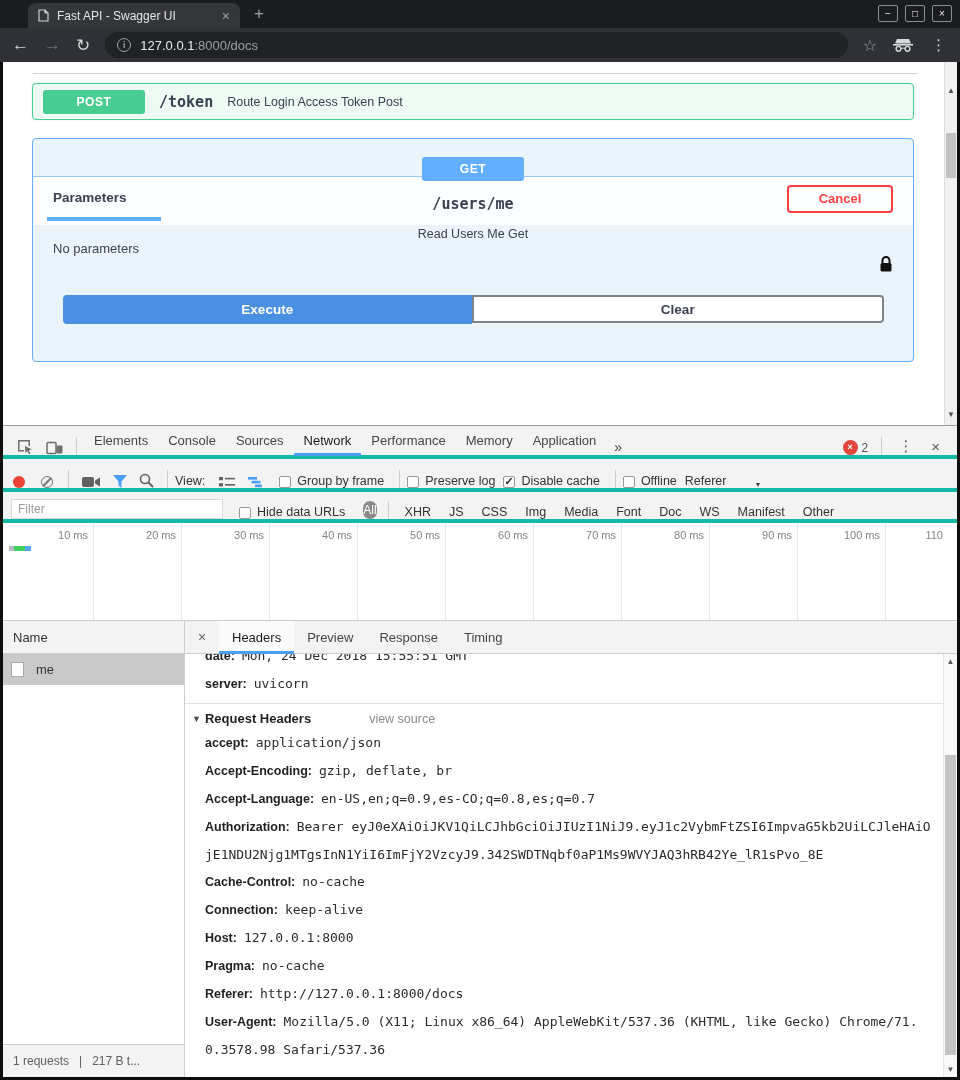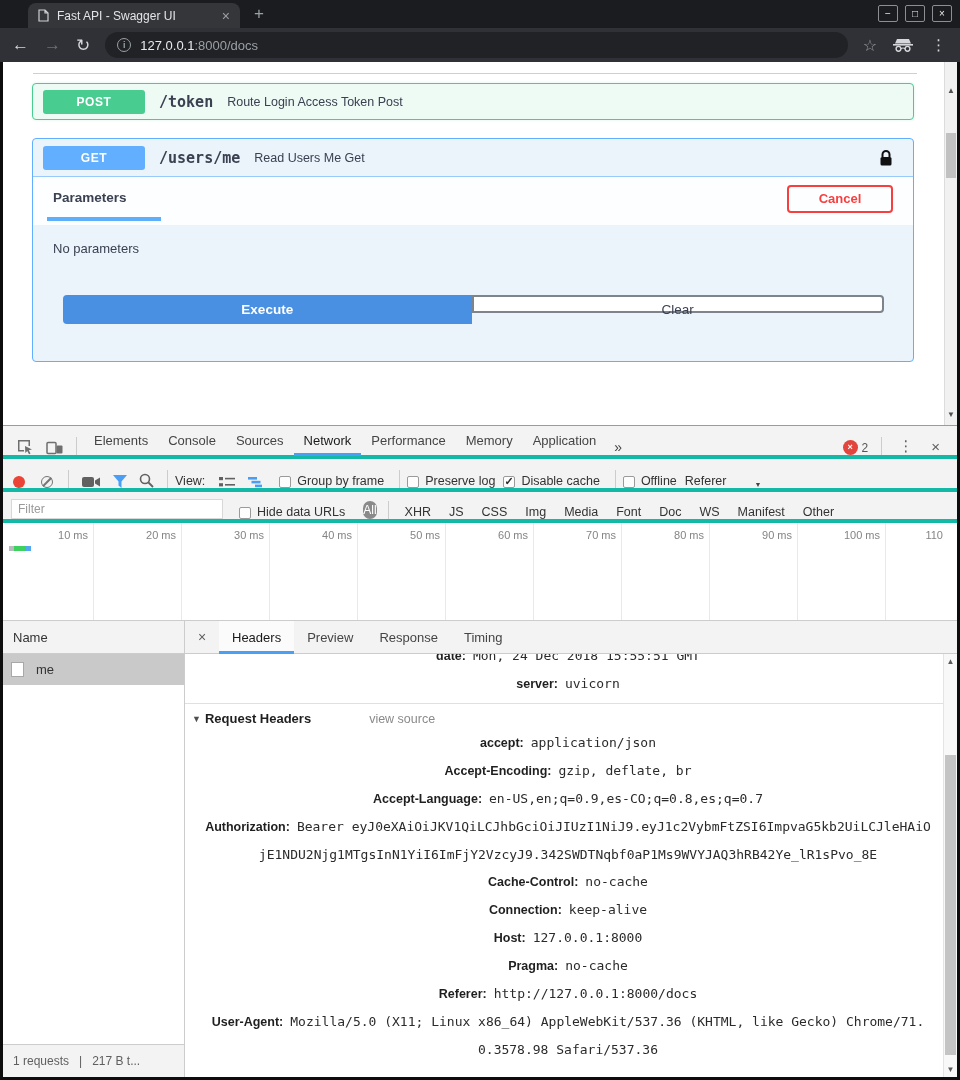--- a/index.html
+++ b/index.html
@@ -39,30 +39,30 @@
   .sec-chevron { position:absolute; right:30px; top:7px; }
   .sec-divider { margin:11px 40px 0 30px; border-bottom:1px solid rgba(59,65,81,.25); }
   .opblock { margin:9px 43px 0 29px; border-radius:4px; display:flex; align-items:center; padding:0 10px; gap:14px; height:37px; }
   .opblock.post { border:1px solid #49cc90; background:#eefaf4; box-shadow:0 0 3px rgba(73,204,144,.2); }
   .method-btn { width:102px; height:24px; border-radius:3px; color:#fff; font-size:12px; font-weight:700; text-align:center; line-height:24px; letter-spacing:.6px; flex:none; }
   .method-btn.post { background:#49cc90; }
   .method-btn.get { background:#61affe; }
   .op-path { font-family:"DejaVu Sans Mono",monospace; font-weight:700; font-size:15px; color:#3b4151; }
   .op-summary { font-size:12.5px; color:#3b4151; }
   .opblock-get { margin:18px 43px 0 29px; height:224px; border:1px solid #61affe; background:#ebf3fb; border-radius:4px; overflow:hidden; }
-  .get-header { height:38px; display:flex; align-items:center; padding:4px 10px; gap:14px; border-bottom:1px solid rgba(97,175,254,.6); }
+  .get-header { height:38px; display:flex; align-items:center; padding:18px 10px; gap:14px; border-bottom:1px solid rgba(97,175,254,.6);flex-direction:column; }
   .lock { margin-left:auto; margin-right:10px; }
   .params-band { height:48px; background:rgba(255,255,255,.9); display:flex; align-items:center; padding:0 20px 4px 14px; }
   .params-tab { height:100%; display:flex; align-items:center; padding:0 34px 0 6px; border-bottom:4px solid #5daffb; font-size:13.5px; font-weight:700; color:#3b4151; }
   .cancel-btn { margin-left:auto; width:106px; height:28px; border:2px solid #f93e3e; border-radius:4px; background:transparent; color:#f93e3e; font-size:13px; font-weight:600; text-align:center; line-height:24px; }
   .get-body { padding-top:16px; }
   .no-params { margin-left:20px; font-size:13px; color:#3b4151; }
   .exec-row { display:flex; margin:39px 29px 0 30px; }
   .exec-btn { flex:1; height:29px; background:#4990e2; border-radius:4px 0 0 4px; color:#fff; font-size:13.5px; font-weight:700; text-align:center; line-height:29px; }
-  .clear-btn { flex:1; height:18px; background:#fff; border:2px solid #7d848c; border-radius:0 4px 4px 0; color:#3b4151; font-size:13.5px; font-weight:400; text-align:center; line-height:25px; }
+  .clear-btn { flex:1; height:28px; background:#fff; border:2px solid #7d848c; border-radius:0 4px 4px 0; color:#3b4151; font-size:13.5px; font-weight:700; text-align:center; line-height:25px; }
 
   
   .pg-scroll { position:absolute; right:0; top:0; bottom:0; width:13px; background:#f1f1f1; border-left:1px solid #dcdcdc; }
   .pg-scroll .arr { position:absolute; left:0; width:12px; text-align:center; font-size:8px; color:#505050; }
   .pg-scroll .arr.up { top:24px; } .pg-scroll .arr.down { bottom:6px; }
   .pg-thumb { position:absolute; left:1px; width:10px; top:71px; height:45px; background:#c1c1c1; }
 
   
   .devtools { position:absolute; top:425px; left:3px; right:3px; bottom:3px; background:#fff; border-top:1px solid #9b9b9b; display:flex; flex-direction:column; font-size:13px; color:#333; }
   .bar { background:#f3f3f3; border-bottom:4px solid #14b8a6; display:flex; align-items:flex-end; flex:none; }
@@ -109,21 +109,21 @@
   .req-row { height:31px; background:#c9c9c9; display:flex; align-items:center; padding-left:8px; gap:12px; flex:none; }
   .file-icon { width:13px; height:15px; background:#fff; border:1px solid #a8a8a8; flex:none; }
   .dt-status { height:33px; background:#f3f3f3; border-top:1px solid #ccc; display:flex; align-items:center; gap:10px; padding-left:10px; font-size:12px; color:#5f5f5f; flex:none; }
 
   .dt-detail { flex:1; display:flex; flex-direction:column; min-width:0; position:relative; }
   .detail-tabs { height:33px; background:#f3f3f3; border-bottom:1px solid #ccc; display:flex; align-items:stretch; flex:none; }
   .detail-close { width:34px; display:flex; align-items:center; justify-content:center; color:#5f5f5f; font-size:14px; }
   .detail-tab { padding:0 13px; display:flex; align-items:center; color:#454545; position:relative; }
   .detail-tab.selected { background:#fbfbfb; color:#1a1a1a; }
   .detail-tab.selected::after { content:""; position:absolute; left:0; right:0; bottom:-1px; height:3px; background:#4a9ff5; }
-  .detail-content { flex:1; overflow:hidden; background:#fff; font-family:"DejaVu Sans Mono",monospace; font-size:13px; color:#2b2b2b;text-align:center; }
+  .detail-content { flex:1; overflow:hidden; background:#fff; font-family:"DejaVu Sans Mono",monospace; font-size:13px; color:#2b2b2b; }
   .hrow { line-height:27px; word-break:break-all; padding:0 26px 0 20px; }
   .hrow.clip { margin-top:-12px; }
   .hname { font-family:"Liberation Sans",sans-serif; font-weight:700; font-size:12.5px; color:#1f1f1f; margin-right:7px; }
   .section-row { border-top:1px solid #e0e0e0; margin-top:5px; padding:7px 0 3px 7px; font-family:"Liberation Sans",sans-serif; display:flex; align-items:center; }
   .disclosure { font-size:9px; color:#4e4e4e; margin-right:4px; }
   .section-title { font-weight:700; font-size:13px; color:#1f1f1f; }
   .view-source { color:#8a8a8a; font-size:12.5px; margin-left:58px; }
 
   .dt-scroll { position:absolute; right:0; top:33px; bottom:0; width:14px; background:#f8f8f8; border-left:1px solid #e4e4e4; }
   .dt-scroll .arr { position:absolute; left:0; width:13px; text-align:center; font-size:8px; color:#5a5a5a; }

